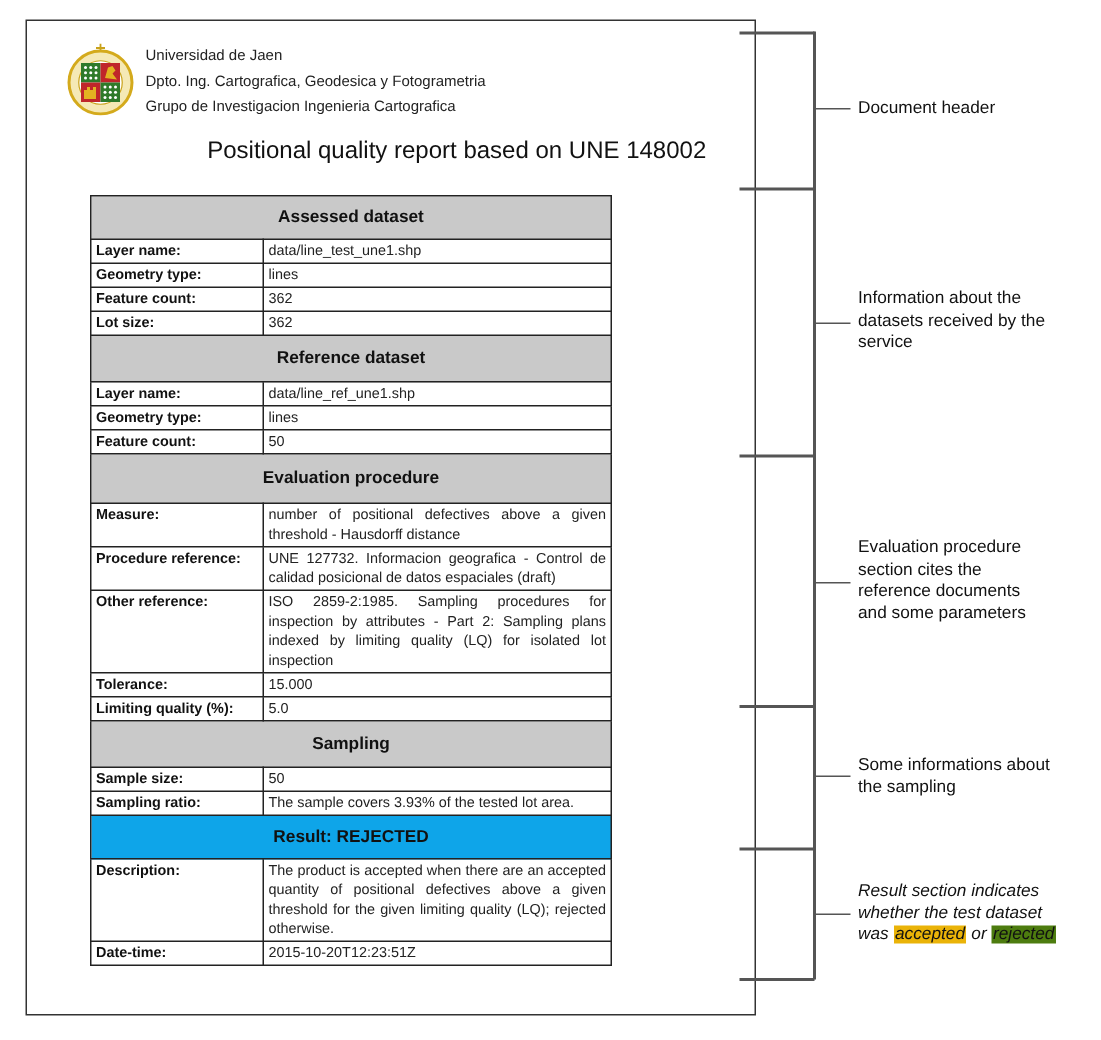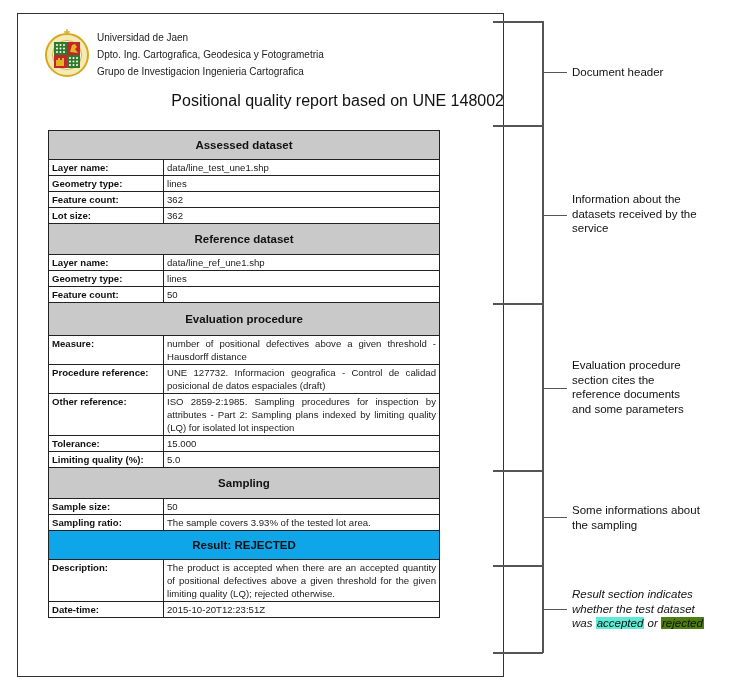--- a/index.html
+++ b/index.html
@@ -7,40 +7,40 @@
            font-family: "Liberation Sans", sans-serif; color: #111; }
 
     .frame { position: absolute; left: 17px; top: 13px; width: 487px; height: 664px;
              border: 1.5px solid #333; box-sizing: border-box; background: #fff; }
 
     .logo { position: absolute; left: 44px; top: 29px; width: 46px; height: 48px; }
 
     .inst { position: absolute; left: 97px; top: 29px; font-size: 10px; line-height: 17px; color: #222; }
     .inst div { white-space: nowrap; }
 
-    .title { position: absolute; left: 17px; width: 487px; top: 92px; text-align: right;
-             font-size: 16px; color: #111; }
-
-    table.report { position: absolute; left: 48px; top: 130px; width: 392px;
+    .title { position: absolute; left: 17px; width: 487px; top: 92px; text-align: center;
+             font-size: 16px; color: #111; padding-left: 44px; }
+
+    table.report { position: absolute; left: 60px; top: 130px; width: 348px;
                    border-collapse: collapse; font-size: 9.6px; border-radius: 22px; }
     table.report td { border: 1.2px solid #222; padding: 1px 3px; line-height: 13px;
                       vertical-align: top; }
     table.report td.lbl { width: 108px; font-weight: bold; white-space: nowrap; }
     table.report td.val { color: #222; text-align: justify; margin-left: 27px; }
     table.report tr.sec td { background: #c9c9c9; text-align: center; font-weight: bold;
                              font-size: 11.5px; vertical-align: middle; padding: 0; }
     table.report tr.sec.h29 td { height: 28px; }
     table.report tr.sec.h31 td { height: 30px; }
     table.report tr.sec.h33 td { height: 32px; }
     table.report tr.result td { background: #0ea5e9; }
     table.report tr.r1 td { height: 13px; }
 
     .line { position: absolute; background: #555; }
     .note { position: absolute; left: 572px; font-size: 11.5px; line-height: 14.5px; color: #111; }
-    .hl-green { background: #5eead4; padding: 0 1px; }
+    .hl-green { background: #eab308; padding: 0 1px; }
     .hl-yellow { background: #4d7c0f; padding: 0 1px; }
   </style>
 </head>
 <body>
 
 <div class="frame"></div>
 
 <svg class="logo" viewBox="0 0 46 48">
   <line x1="23" y1="0" x2="23" y2="7" stroke="#c9a21a" stroke-width="1.2"></line>
   <line x1="20" y1="3" x2="26" y2="3" stroke="#c9a21a" stroke-width="1.2"></line>

